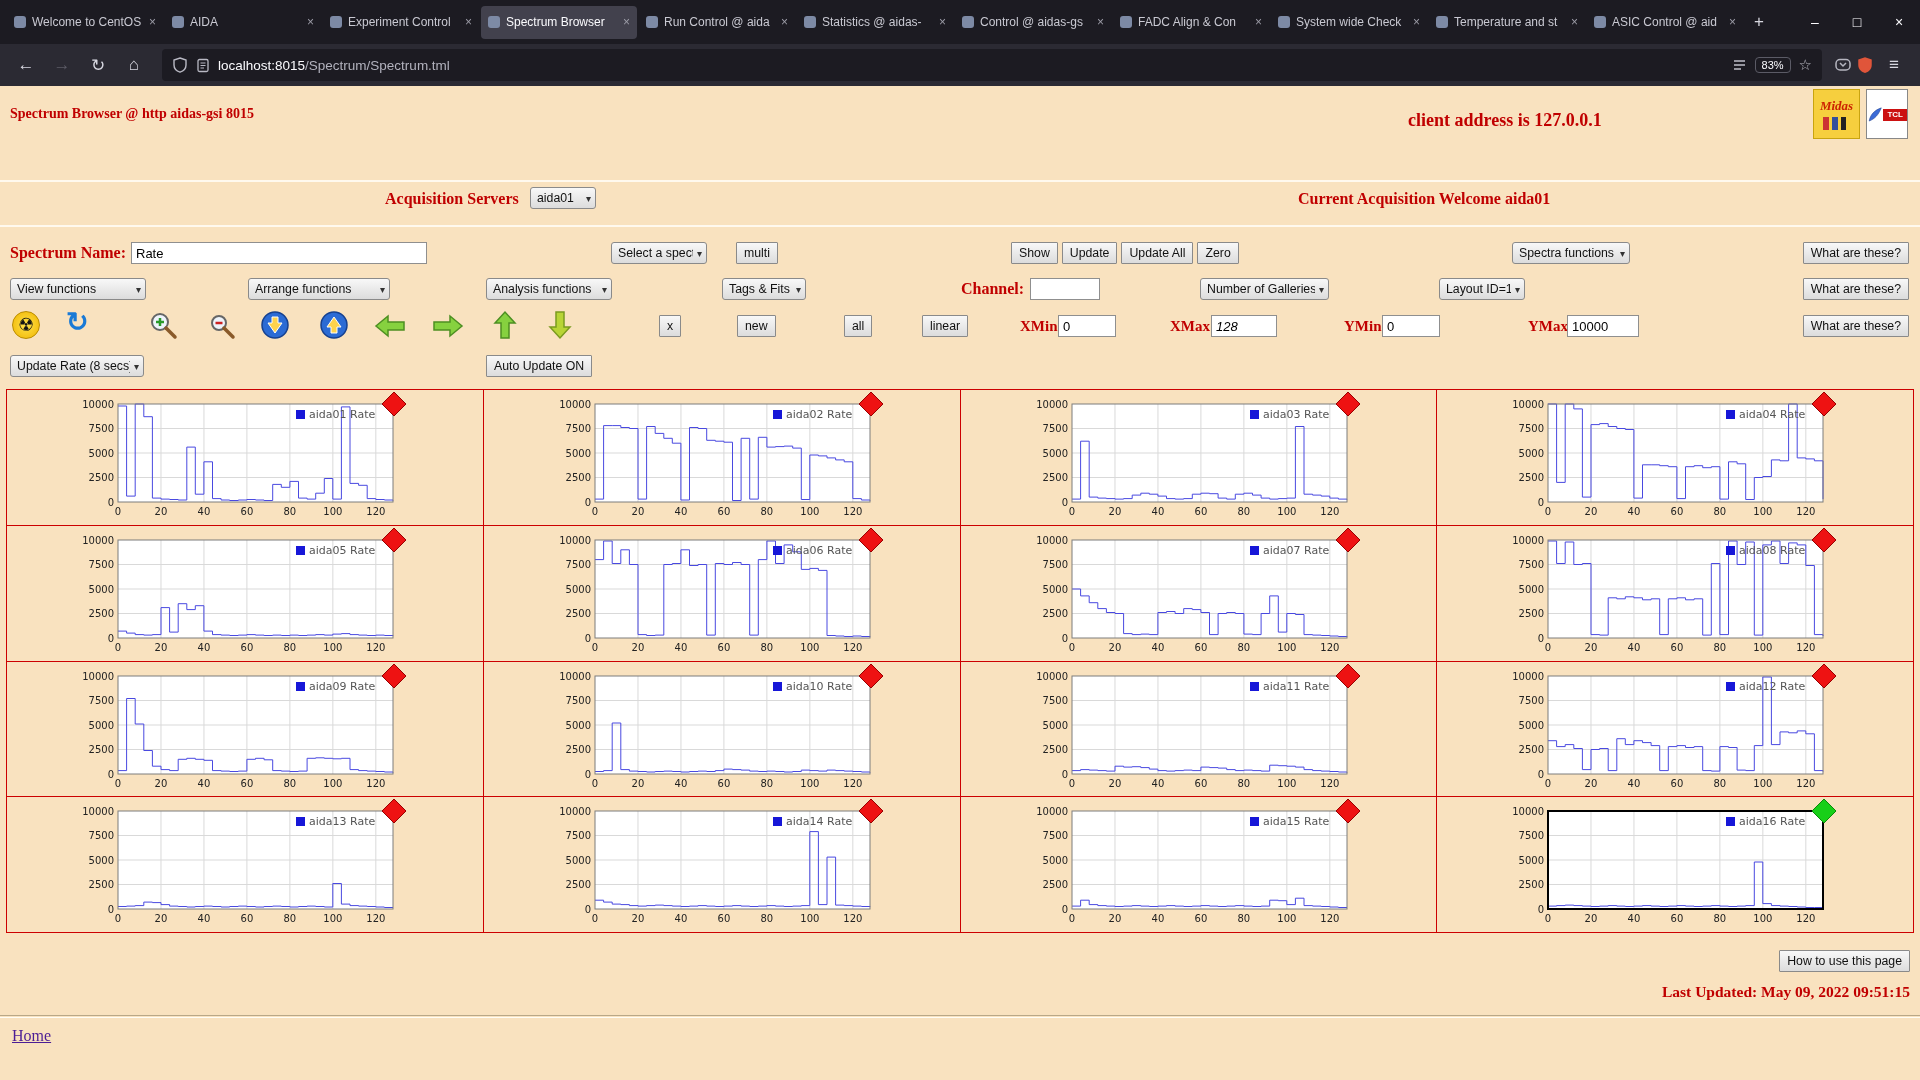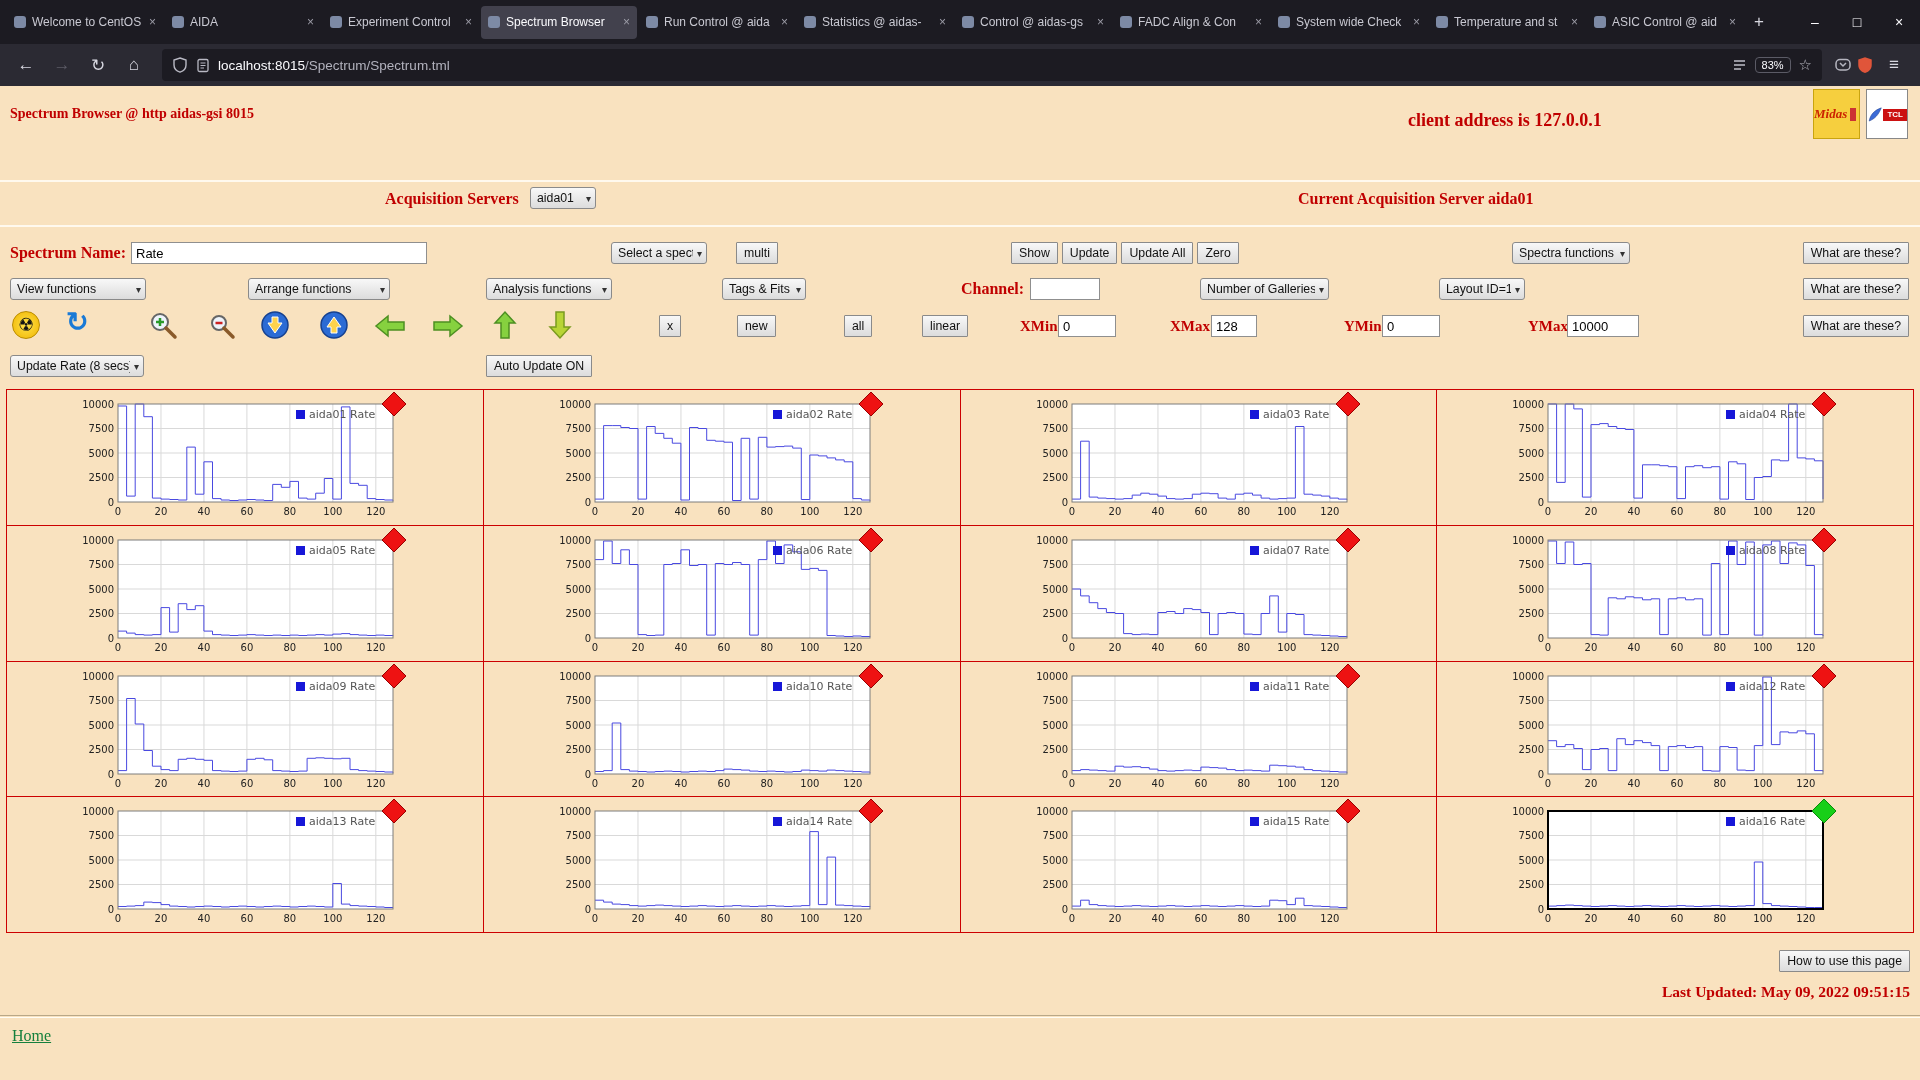--- a/index.html
+++ b/index.html
@@ -54,36 +54,36 @@
   .txt{background:#fff;border:1px solid #8f8f8f;height:22px;font-size:13px;padding:0 4px;
        font-family:"Liberation Sans",sans-serif}
   .row{display:flex;gap:4px}
 
   .icon-rad{width:28px;height:28px;border-radius:50%;background:radial-gradient(#ffe24a,#f0b400);
             display:flex;align-items:center;justify-content:center;border:1px solid #b98c00}
   .rad-g{font-size:18px;color:#141414;line-height:1}
   .icon-ref{font-size:27px;color:#1a7ad6;font-weight:bold;line-height:28px}
 
   .logo-midas{width:47px;height:50px;background:#f6cf3e;border:1px solid #c9a40f;display:flex;
-              flex-direction:row;align-items:center;justify-content:center;gap:3px}
+              flex-direction:column;align-items:center;justify-content:center;gap:3px}
   .lm-t{font-family:"Liberation Serif",serif;font-style:italic;font-weight:bold;color:#cc2200;font-size:13px}
   .lm-fig{width:28px;height:13px;background:repeating-linear-gradient(90deg,#cc3333 0 6px,#f6cf3e 6px 9px,#33509b 9px 15px,#f6cf3e 15px 18px,#222 18px 23px,#f6cf3e 23px 28px)}
   .logo-tcl{width:42px;height:50px;background:#fff;border:1px solid #888;display:flex;
             align-items:center;justify-content:space-between;padding-top:2px}
   .lt-t{width:100%;background:#cc1111;color:#fff;font-size:8px;text-align:center;font-weight:bold;line-height:12px}
 
   .grid{left:6px;top:303px;width:1908px;height:544px;display:grid;
         grid-template-columns:repeat(4,1fr);grid-template-rows:repeat(4,1fr);
         border-top:1px solid #cc0000;border-left:1px solid #cc0000}
   .cell{border-right:1px solid #cc0000;border-bottom:1px solid #cc0000;overflow:hidden}
   svg text{font-family:"DejaVu Sans",sans-serif}
 
   .lastupd{font-size:15.5px}
   .pagehr{left:0;width:1920px;height:3px;border-top:1px solid #b9a888;border-bottom:1px solid #fffdf5}
-  .homelink{font-family:"Liberation Serif",serif;font-size:16px;color:#15803d;text-decoration:underline;cursor:pointer}
+  .homelink{font-family:"Liberation Serif",serif;font-size:16px;color:#4c1d95;text-decoration:underline;cursor:pointer}
 </style>
 </head>
 <body>
 
 <div class="tabbar">
   <div class="tabstrip">
       <div class="tab">
         <span class="fav"></span>
         <span class="tt">Welcome to CentOS</span>
         <span class="tx">×</span>
@@ -196,21 +196,21 @@
     </svg>
     <span class="lt-t">TCL</span>
   </div>
 
   <div class="abs divider" style="top:94px"></div>
 
   <div class="abs rserif lab16" style="left:385px;top:104px">Acquisition Servers</div>
   <span class="sel abs" style="left:530px;top:101px;width:66px">
       <span class="sel-t">aida01</span>
     </span>
-  <div class="abs rserif lab16" style="left:1298px;top:104px">Current Acquisition Server aida01</div>
+  <div class="abs rserif lab16" style="left:1298px;top:104px">Current Acquisition Welcome aida01</div>
 
   <div class="abs divider" style="top:139px"></div>
 
   <div class="abs rserif lab16" style="left:10px;top:158px">Spectrum Name:</div>
   <input class="txt abs" style="left: 131px; top: 156px; width: 296px;" value="Rate">
   <span class="sel abs" style="left:611px;top:156px;width:96px">
       <span class="sel-t">Select a spectrum</span>
     </span>
   <button class="btn abs" style="left:736px;top:156px">multi</button>
   <div class="abs row" style="left:1011px;top:156px">
@@ -281,21 +281,21 @@
   <svg class="abs" style="left:547px;top:224px" width="26" height="30" viewBox="0 0 26 30">
     <polygon points="9,2 9,17 3,17 13,28 23,17 17,17 17,2" fill="#b8d435" stroke="#7a9a1f" stroke-width="1.5"></polygon>
   </svg>
   <button class="btn abs" style="left:659px;top:229px">x</button>
   <button class="btn abs" style="left:737px;top:229px">new</button>
   <button class="btn abs" style="left:844px;top:229px">all</button>
   <button class="btn abs" style="left:922px;top:229px">linear</button>
   <div class="abs rserif lab15" style="left:1020px;top:232px">XMin</div>
   <input class="txt abs" style="left: 1058px; top: 229px; width: 58px;" value="0">
   <div class="abs rserif lab15" style="left:1170px;top:232px">XMax</div>
-  <input class="txt abs" style="left: 1211px; top: 229px; width: 46px;" value="128">
+  <input class="txt abs" style="left: 1211px; top: 229px; width: 66px; font-style: italic;" value="128">
   <div class="abs rserif lab15" style="left:1344px;top:232px">YMin</div>
   <input class="txt abs" style="left: 1382px; top: 229px; width: 58px;" value="0">
   <div class="abs rserif lab15" style="left:1528px;top:232px">YMax</div>
   <input class="txt abs" style="left: 1567px; top: 229px; width: 72px;" value="10000">
   <button class="btn abs" style="right:11px;top:229px">What are these?</button>
 
   <span class="sel abs" style="left:10px;top:269px;width:134px">
       <span class="sel-t">Update Rate (8 secs)</span>
     </span>
   <button class="btn abs" style="left:486px;top:269px">Auto Update ON</button>

